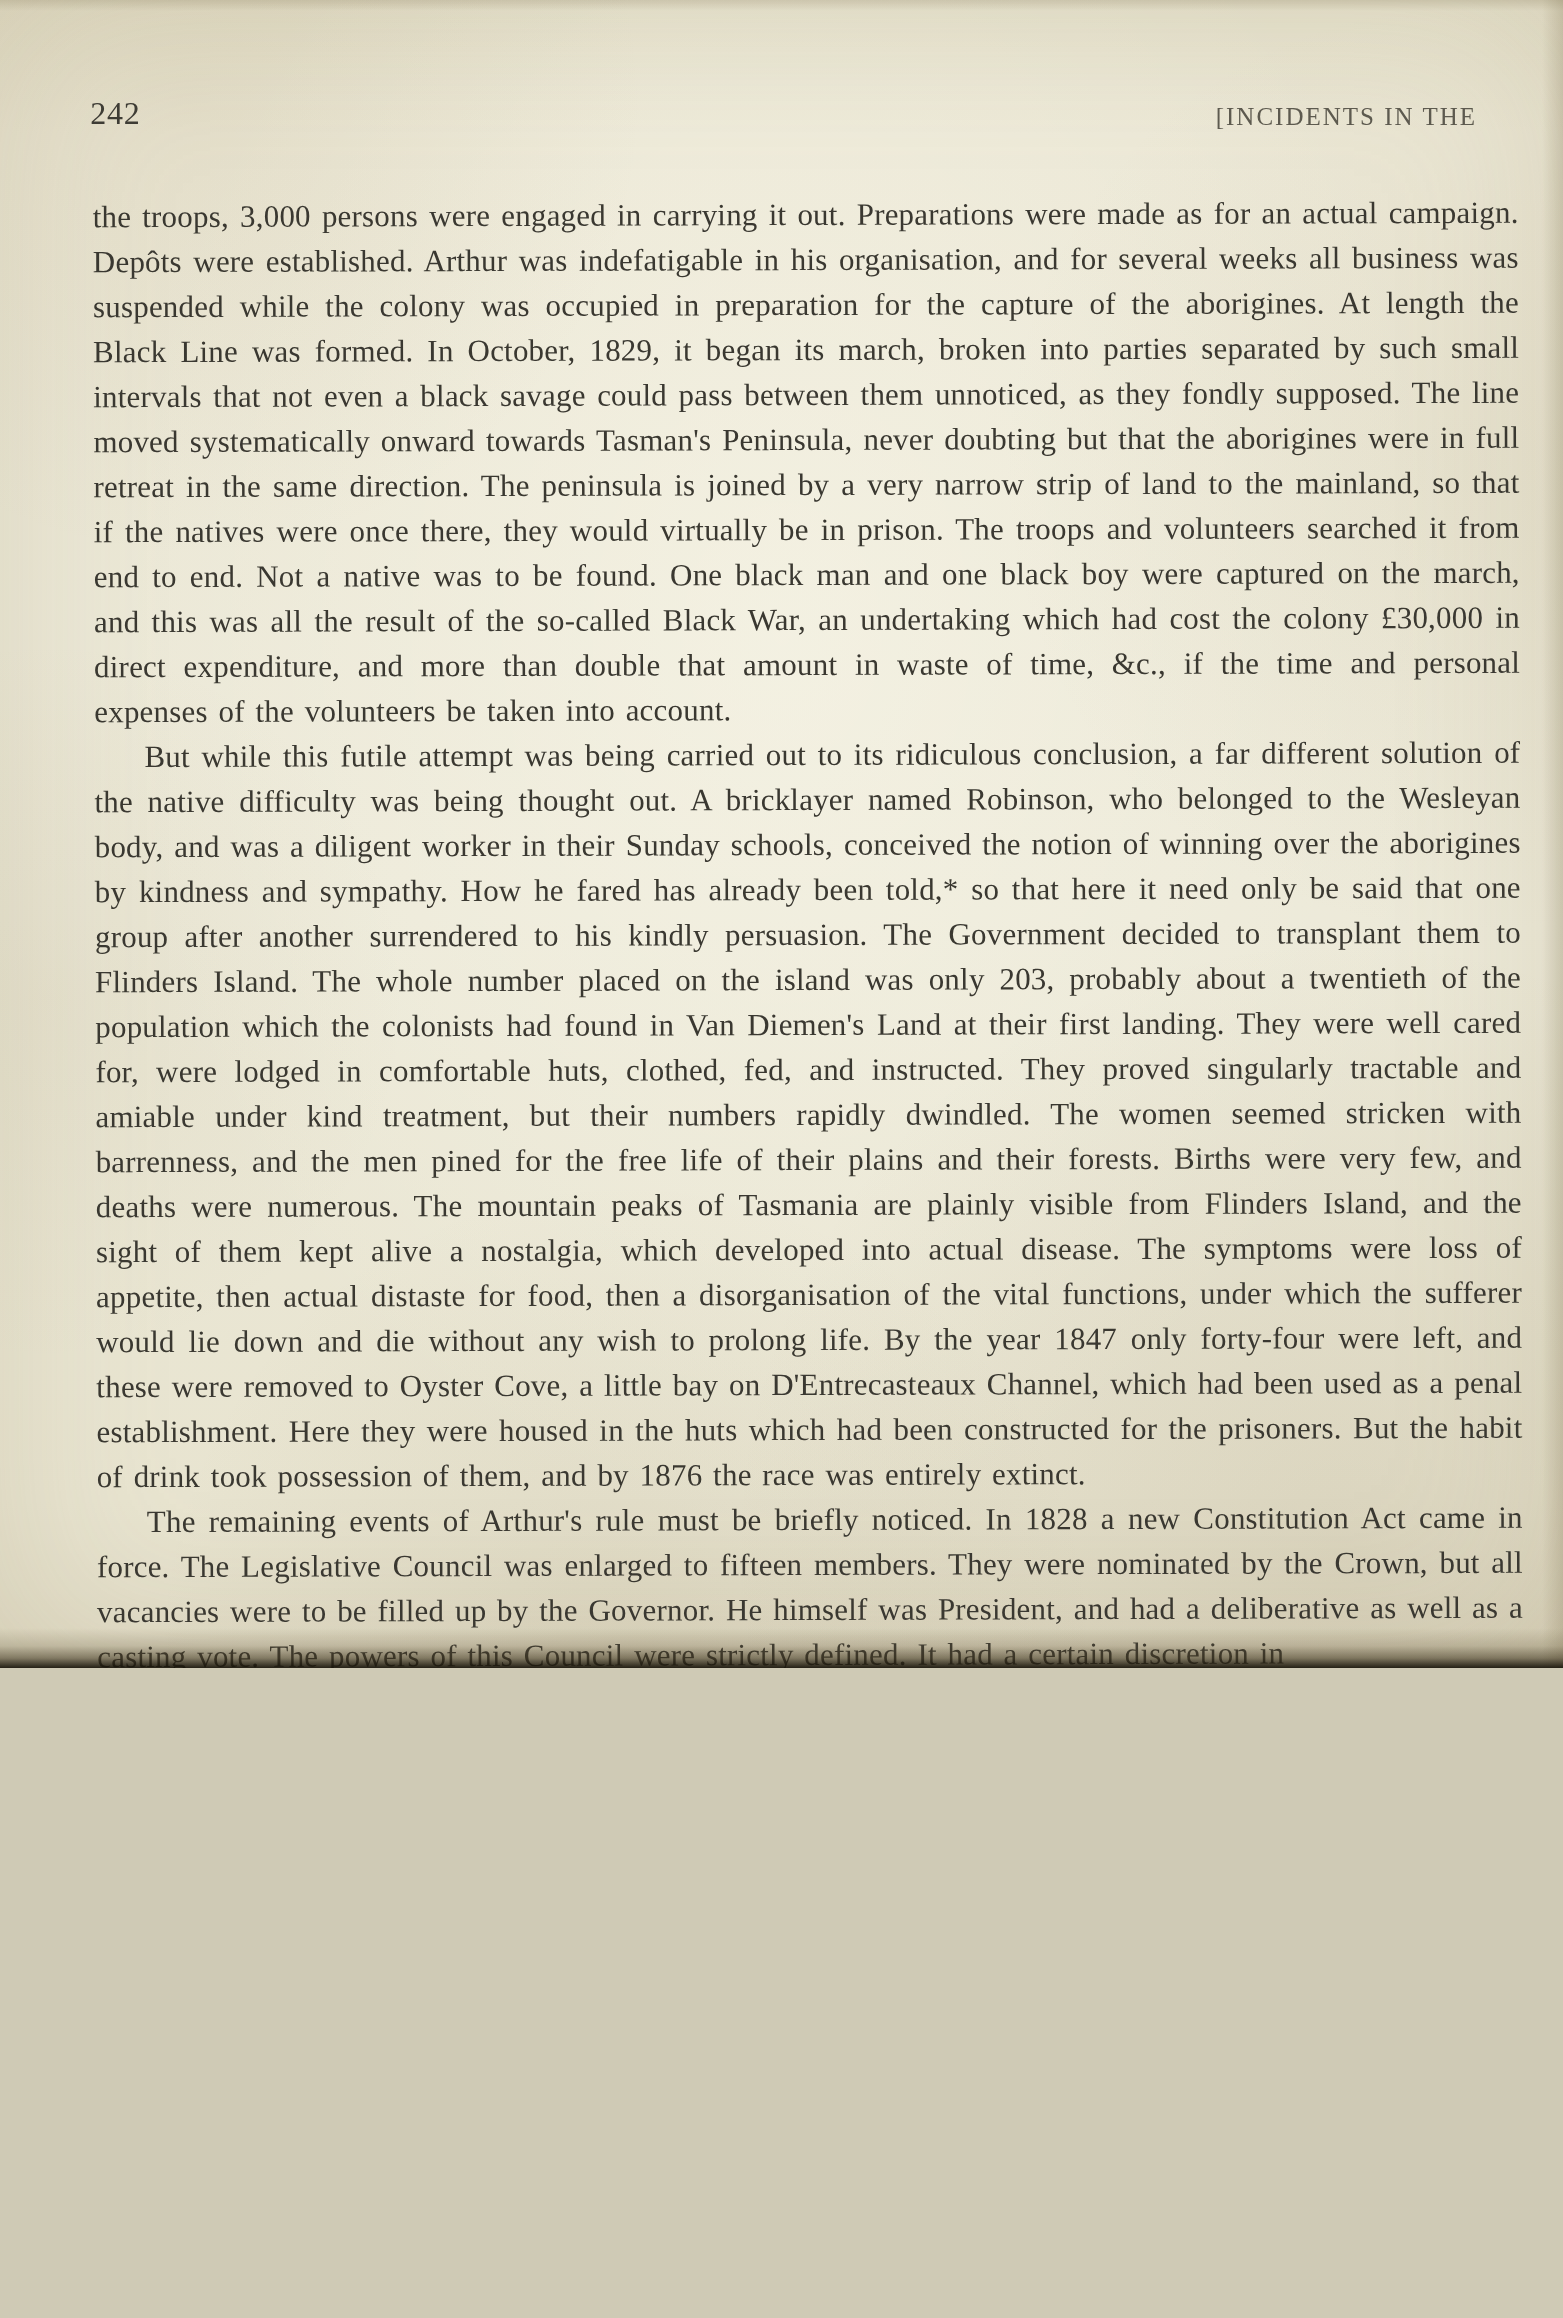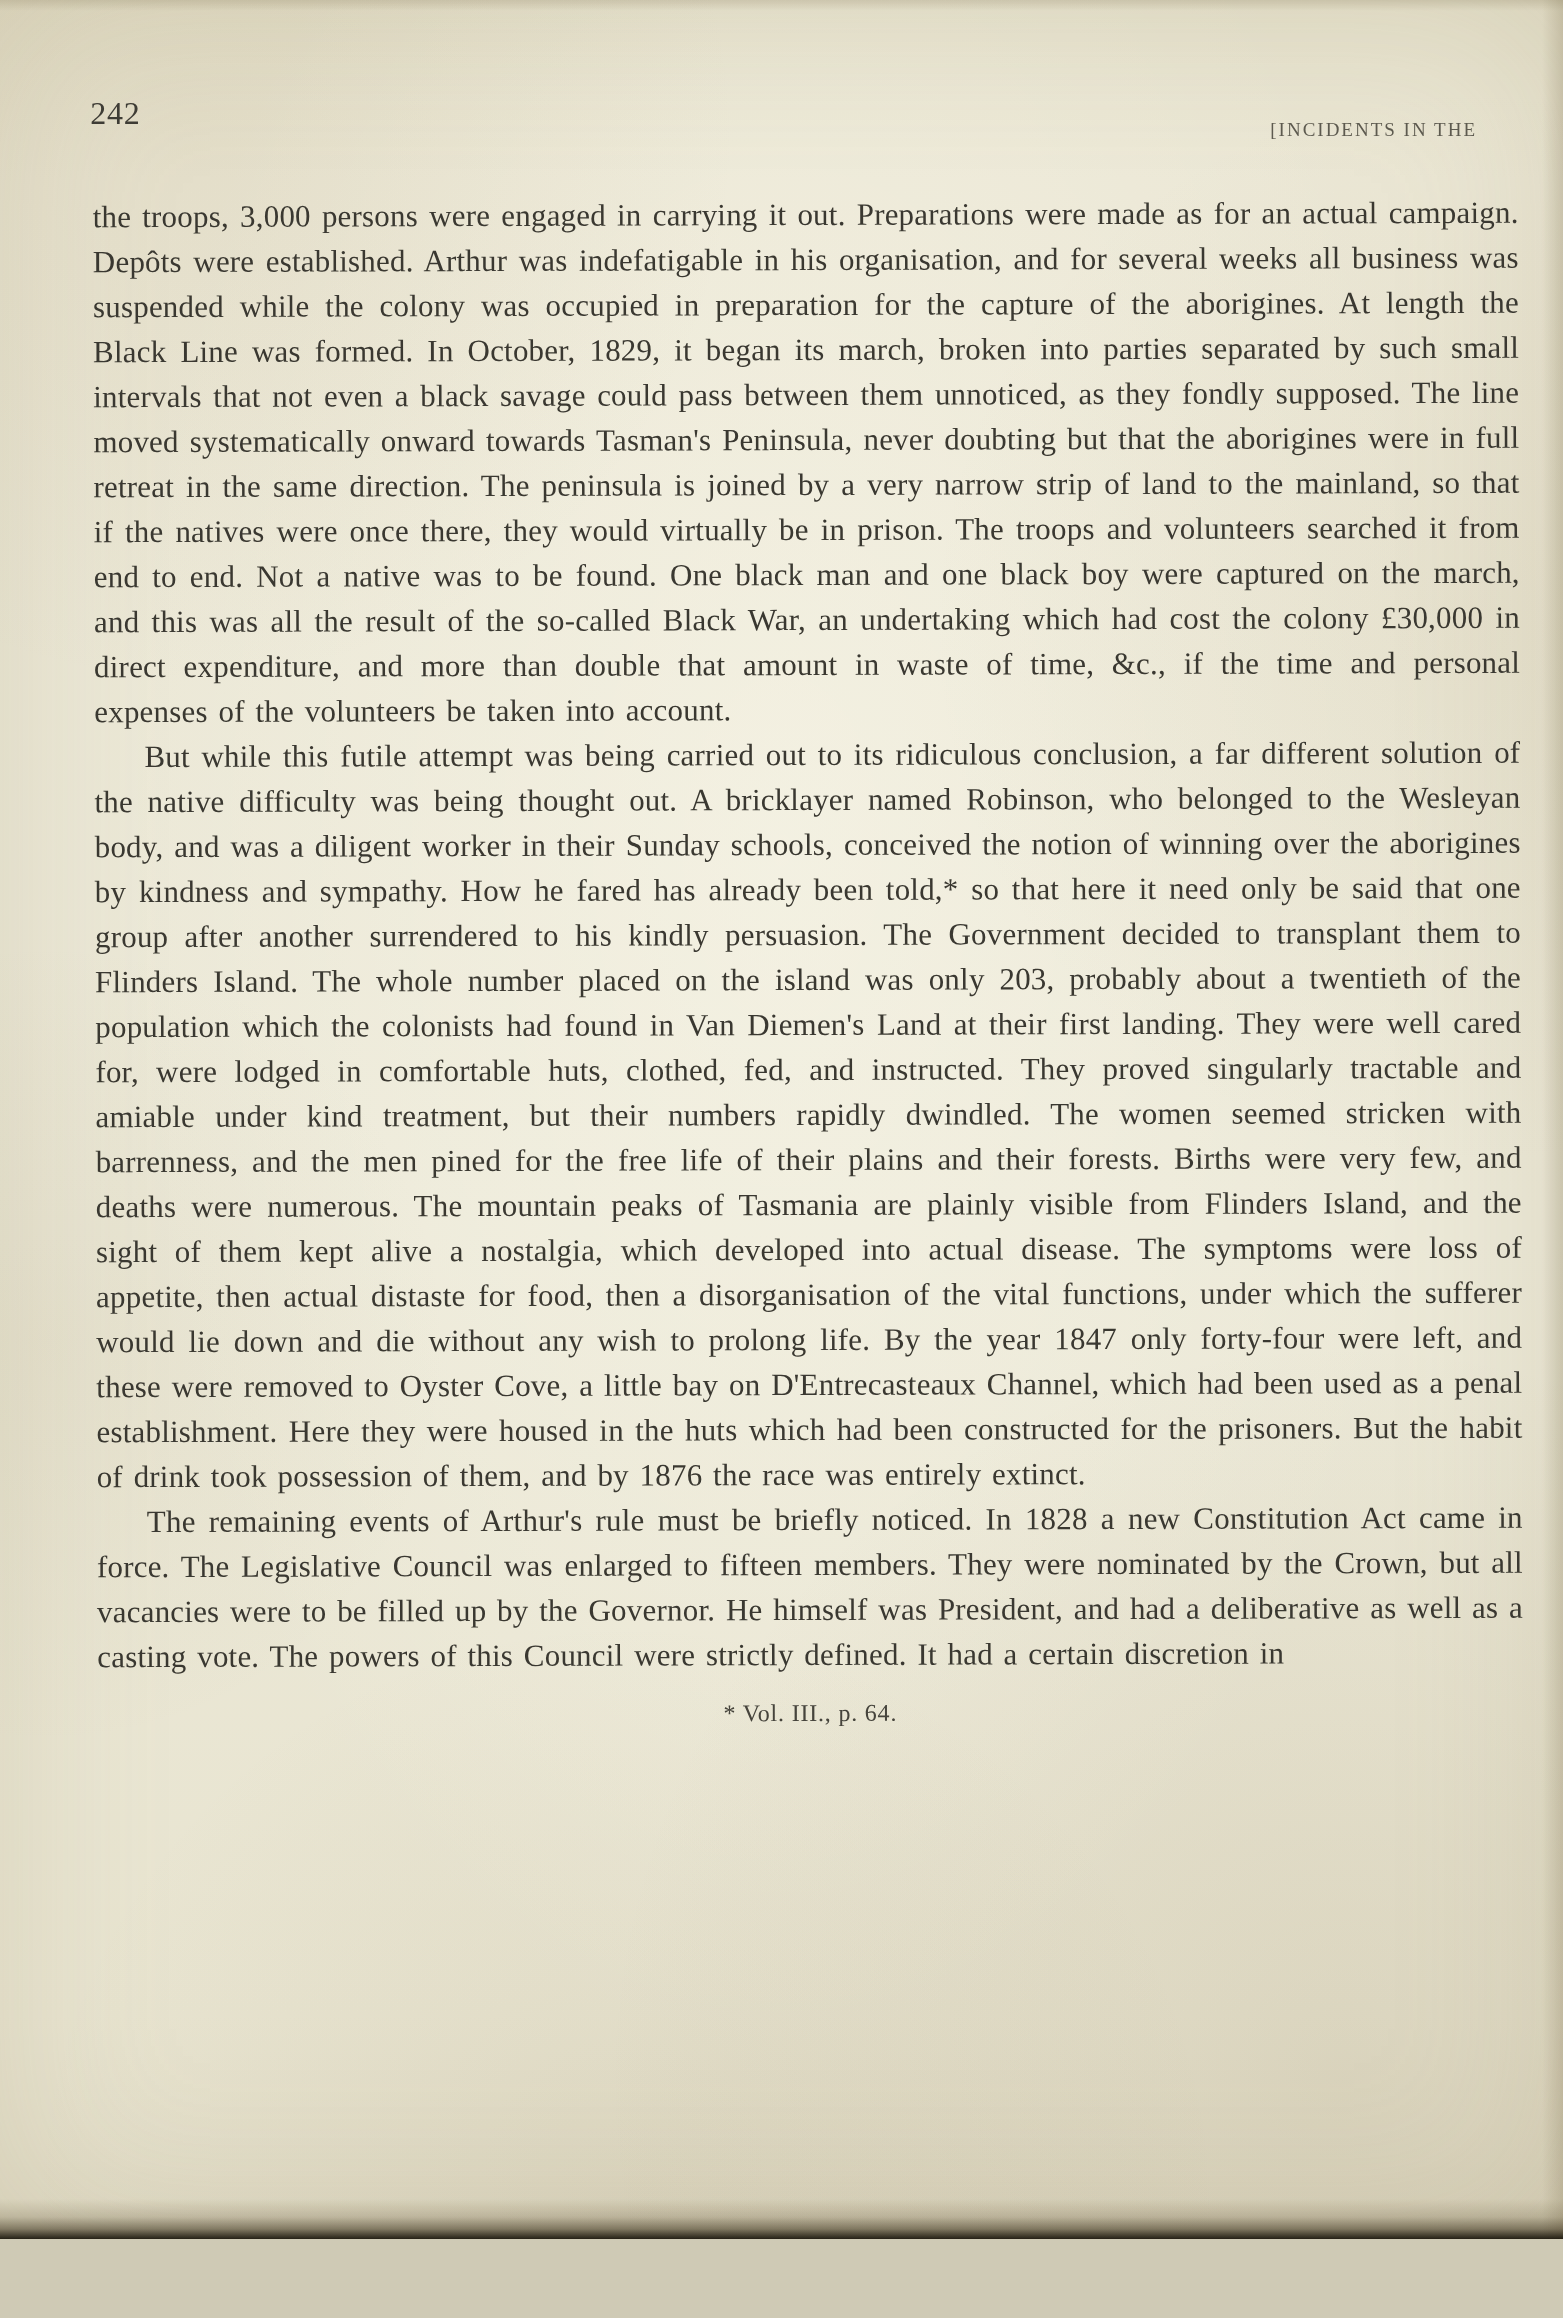--- a/index.html
+++ b/index.html
@@ -1,20 +1,20 @@
 <!DOCTYPE html>
 <html style="font-size:13px"><head>
 <meta charset="utf-8">
 <style>
   html, body { margin: 0; padding: 0; background: #cfcab5; }
 
   .page {
     position: relative;
     width: 1564px;
-    height: 2239px;
+    height: 1668px;
     overflow: hidden;
     background-color: #eae6d4;
     background-image:
       radial-gradient(ellipse at 50% 38%, rgba(255,253,242,0.40), rgba(255,253,242,0) 62%),
       linear-gradient(180deg, #e6e2cd 0%, #ebe7d5 8%, #ece9d8 55%, #e8e4d0 90%, #e2ddc8 100%);
     box-shadow: inset 0 0 176px rgba(150,135,95,0.20);
     font-family: "Liberation Serif", "DejaVu Serif", serif;
     color: #3a3833;
   }
   .page::before {
@@ -54,22 +54,22 @@
   .page-num {
     position: absolute; left: -4.8px; top: 0;
     font-size: 32px; letter-spacing: 0.8px; color: #3e3c35;
   }
   .header-title {
     position: absolute; left: 50%; top: 11.2px; transform: translateX(-50%);
     font-size: 24px; letter-spacing: 3.6px; word-spacing: 8px;
     color: #4c4940; white-space: nowrap;
   }
   .header-right {
-    position: absolute; right: 37px; top: 24px;
-    font-size: 19px; letter-spacing: 2px;
+    position: absolute; right: 37px; top: 8px;
+    font-size: 25px; letter-spacing: 2px;
     color: #5d5a4f; white-space: nowrap;
   }
 
   .text-block {
     position: absolute; top: 192px; left: 95px; width: 1426px;
     transform: rotate(-0.18deg);
     transform-origin: 50% 50%;
   }
   .para {
     margin: 0;

